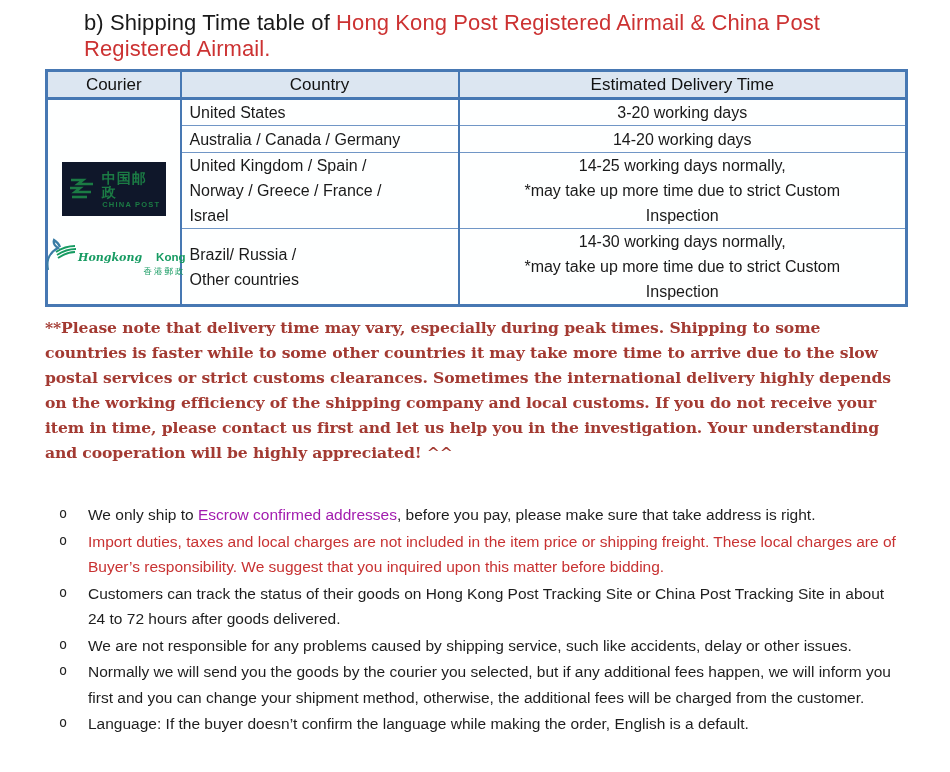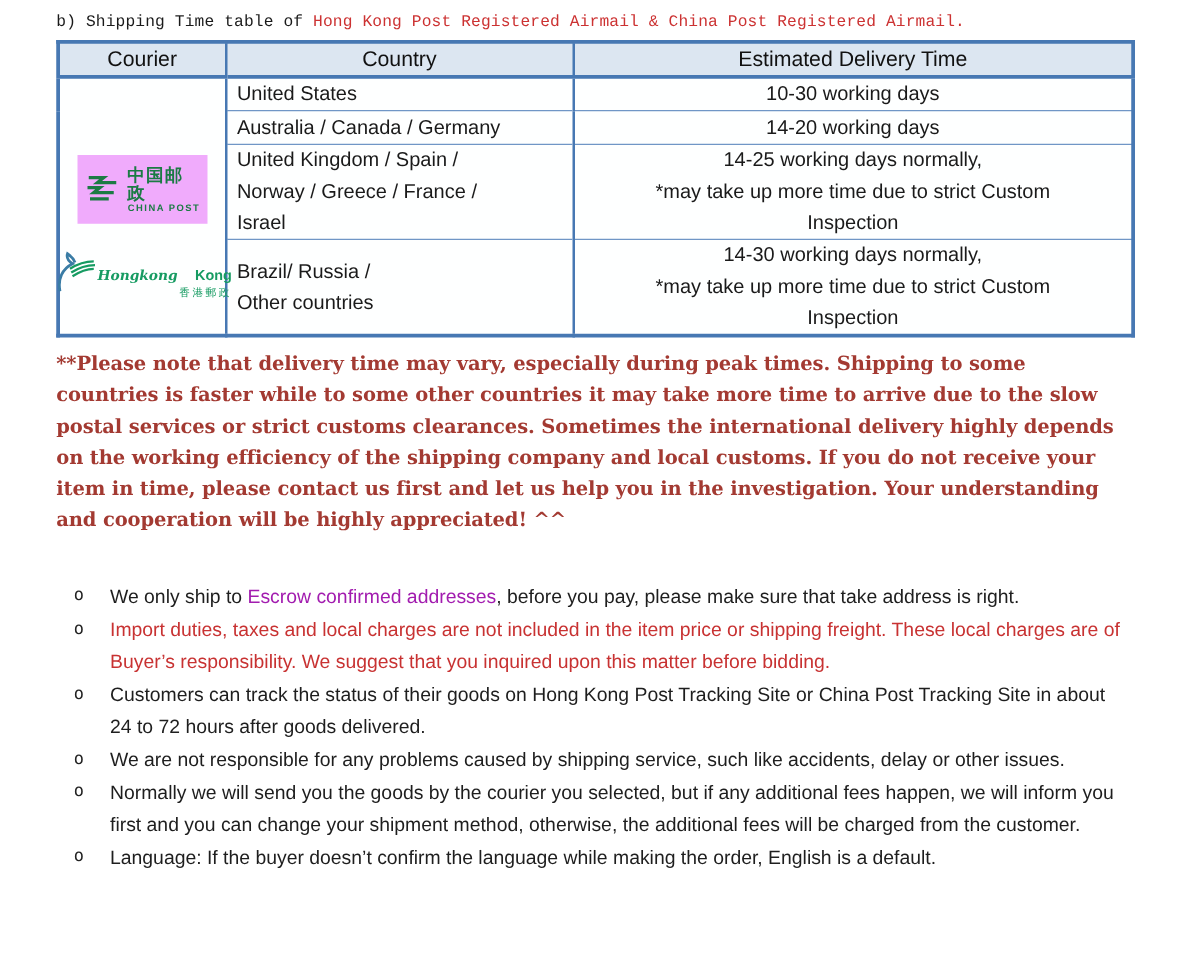--- a/index.html
+++ b/index.html
@@ -10,26 +10,26 @@
     height: 772px;
     background: #ffffff;
     font-family: "Liberation Sans", sans-serif;
     color: #1a1a1a;
     overflow: hidden;
   }
   .content { padding: 10px 45px 0 45px; }
 
   
   .doc-title {
-    font-size: 13px;
+    margin-left: 39px;
+    font-size: 22px;
     font-weight: 400;
     color: #1a1a1a;
     margin-bottom: 7px;
     letter-spacing: 0.1px;
-    font-family: Liberation Mono, monospace;
   }
   .doc-title .red { color: #cc3232; }
 
   
   table.shipping {
     width: 860px;
     border-collapse: collapse;
     table-layout: fixed;
     border: 3px solid #4778b3;
     font-size: 16px;
@@ -61,21 +61,21 @@
   tr.r-tall td { height: 76px; }
   td.courier-cell {
     vertical-align: top;
     padding: 0;
     background: #feffff;
   }
 
   
   .courier-inner { display: flex; flex-direction: column; align-items: center; padding-top: 38px; }
   .cp-badge {
-    background: #f0abfc;
+    background: #0f172a;
     width: 104px;
     padding: 9px 5px 8px 5px;
     display: flex;
     align-items: center;
     justify-content: center;
     gap: 5px;
   }
   .cp-text { display: flex; flex-direction: column; align-items: center; line-height: 1; }
   .cp-cn { color: #1b7b44; font-weight: 700; font-size: 14px; letter-spacing: 1px; }
   .cp-en { color: #1b7b44; font-size: 7.5px; letter-spacing: 1.2px; margin-top: 2px; font-weight: 700; }
@@ -175,21 +175,21 @@
                   <span class="hk-line1">
                     <span class="hk-script">Hongkong</span>
                     <span class="hk-post">Kong</span>
                   </span>
                   <span class="hk-cn">香港郵政</span>
                 </span>
               </div>
             </div>
           </td>
           <td class="country-cell">United States</td>
-          <td class="delivery-cell">10-30 working days</td>
+          <td class="delivery-cell">3-20 working days</td>
         </tr>
         <tr class="r-short">
           <td class="country-cell">Australia / Canada / Germany</td>
           <td class="delivery-cell">14-20 working days</td>
         </tr>
         <tr class="r-tall">
           <td class="country-cell">United Kingdom / Spain /
 Norway / Greece / France /
 Israel</td>
           <td class="delivery-cell">14-25 working days normally,

